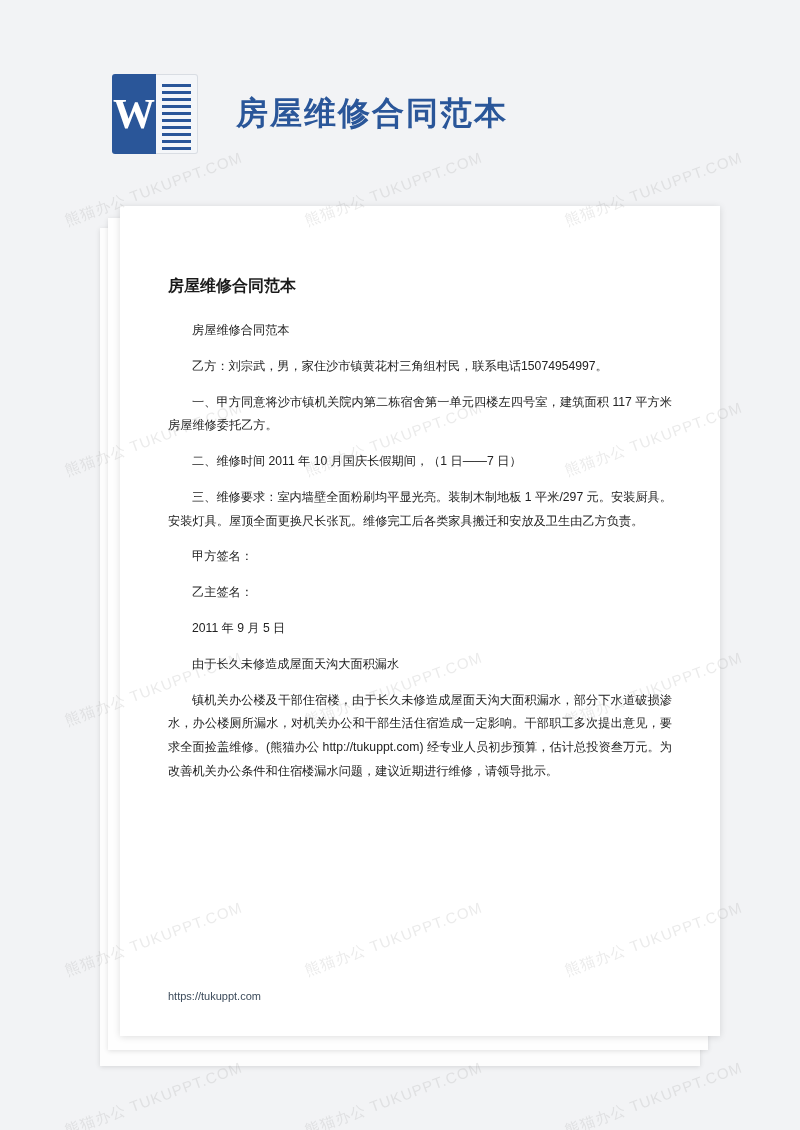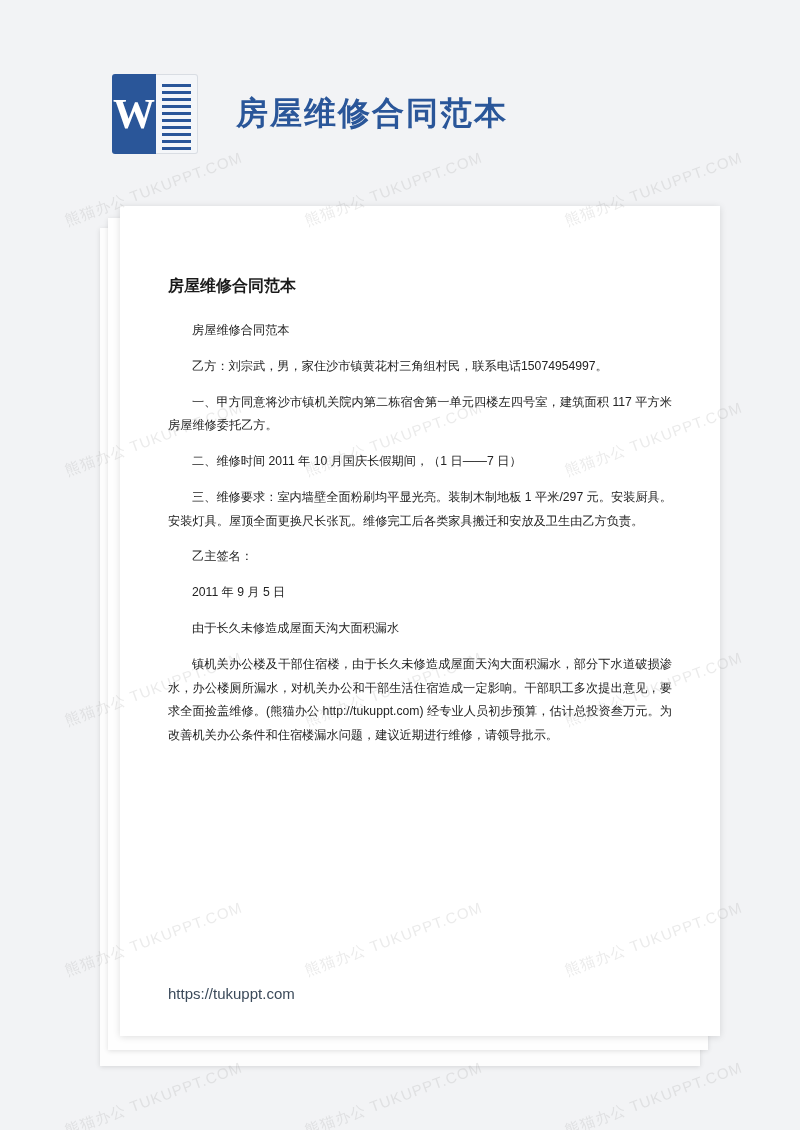--- a/index.html
+++ b/index.html
@@ -147,21 +147,21 @@
   .para.indent {
     text-indent: 24px;
   }
   .para.b {
     font-weight: normal;
   }
   .footer-link {
     position: absolute;
     left: 48px;
     bottom: 34px;
-    font-size: 15px;
+    font-size: 11px;
     color: #3b4a5a;
     font-family: "Liberation Sans", sans-serif;
   }
 </style>
 </head>
 <body>
 
 <div class="header">
   <div class="word-logo">
     <div class="left">W</div>
@@ -185,20 +185,21 @@
   <div class="sheet-back2"></div>
   <div class="sheet-back1"></div>
   <div class="sheet-main">
     <h1 class="doc-title">房屋维修合同范本</h1>
     <div id="body-paragraphs">
         <p class="para indent">房屋维修合同范本</p>
         <p class="para indent">乙方：刘宗武，男，家住沙市镇黄花村三角组村民，联系电话15074954997。</p>
         <p class="para indent">一、甲方同意将沙市镇机关院内第二栋宿舍第一单元四楼左四号室，建筑面积 117 平方米房屋维修委托乙方。</p>
         <p class="para indent b">二、维修时间 2011 年 10 月国庆长假期间，（1 日——7 日）</p>
         <p class="para indent">三、维修要求：室内墙壁全面粉刷均平显光亮。装制木制地板 1 平米/297 元。安装厨具。安装灯具。屋顶全面更换尺长张瓦。维修完工后各类家具搬迁和安放及卫生由乙方负责。</p>
+        <p class="para indent">甲方签名：</p>
         <p class="para indent">乙主签名：</p>
         <p class="para indent b">2011 年 9 月 5 日</p>
         <p class="para indent">由于长久未修造成屋面天沟大面积漏水</p>
         <p class="para indent">镇机关办公楼及干部住宿楼，由于长久未修造成屋面天沟大面积漏水，部分下水道破损渗水，办公楼厕所漏水，对机关办公和干部生活住宿造成一定影响。干部职工多次提出意见，要求全面捡盖维修。(熊猫办公 http://tukuppt.com) 经专业人员初步预算，估计总投资叁万元。为改善机关办公条件和住宿楼漏水问题，建议近期进行维修，请领导批示。</p>
       </div>
     <div class="footer-link">https://tukuppt.com</div>
   </div>
 </div>
 
 <div class="watermark-layer" id="wm-layer">

